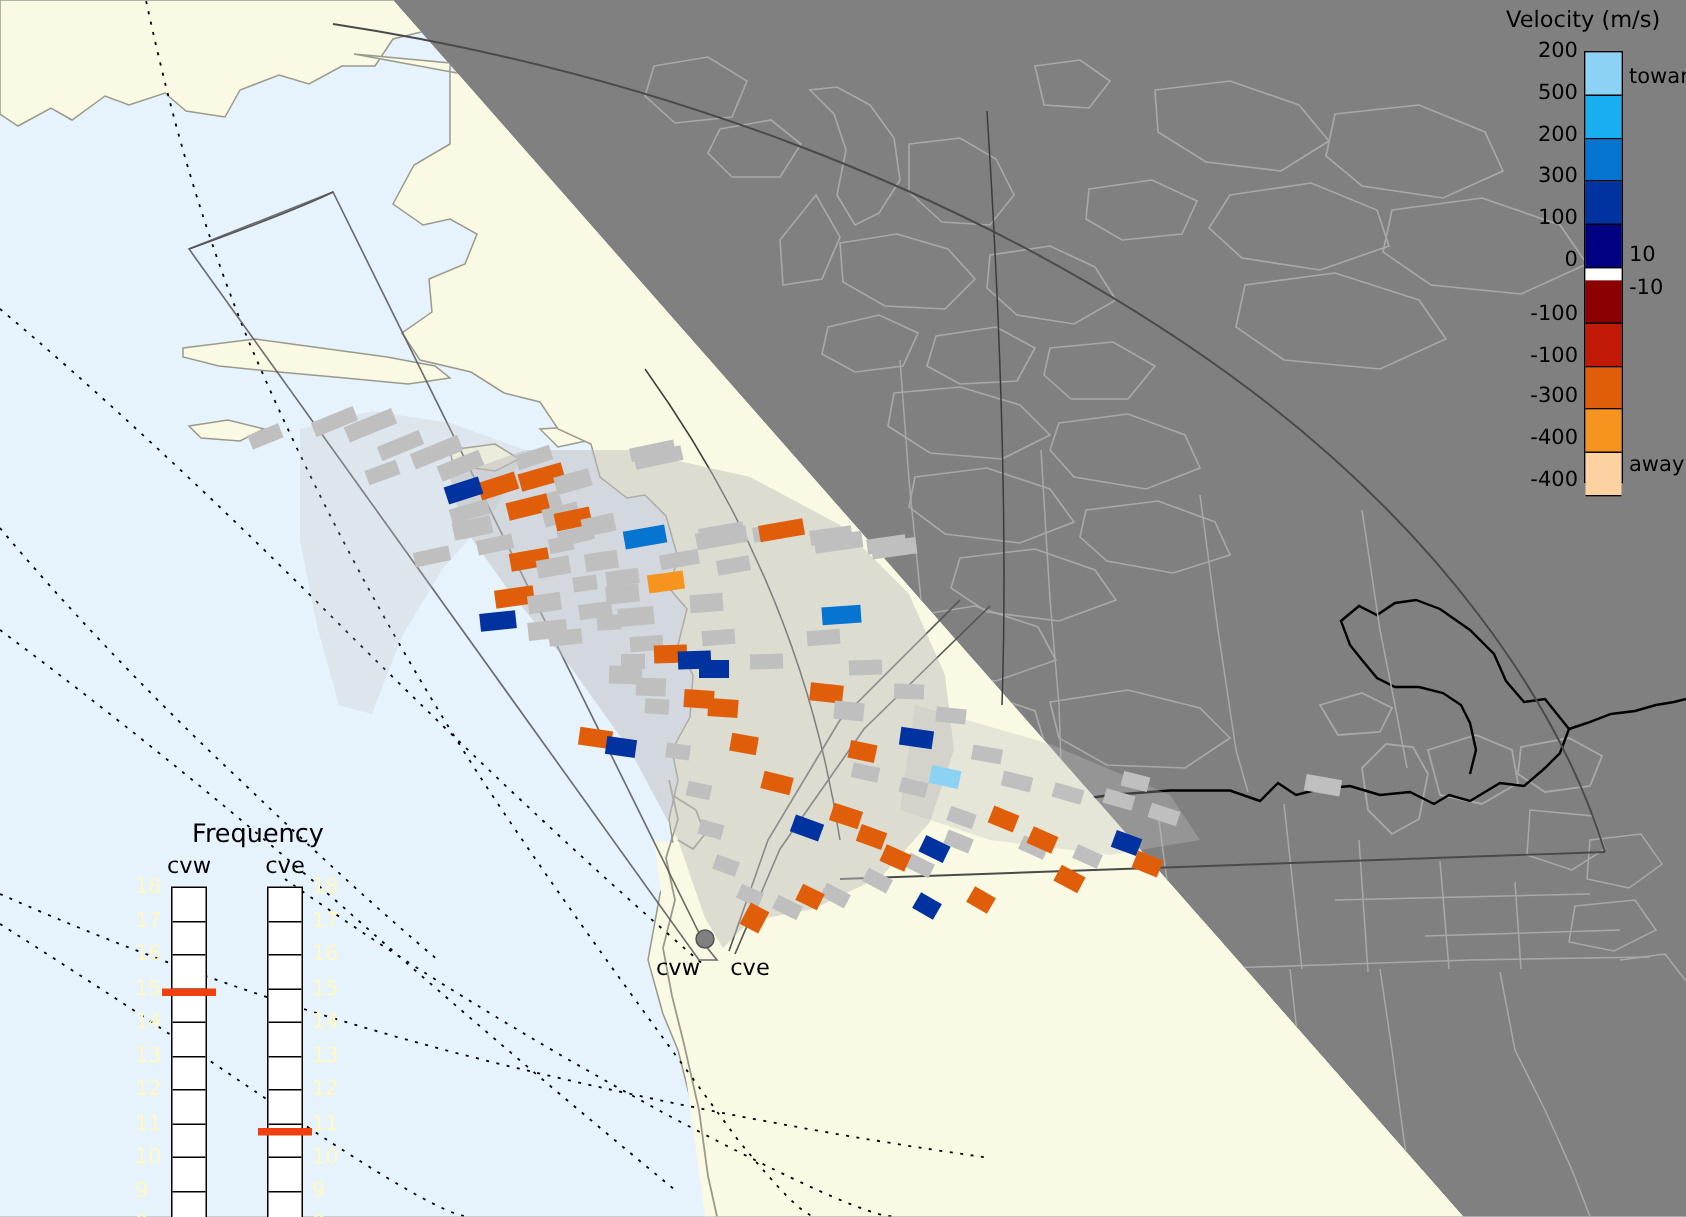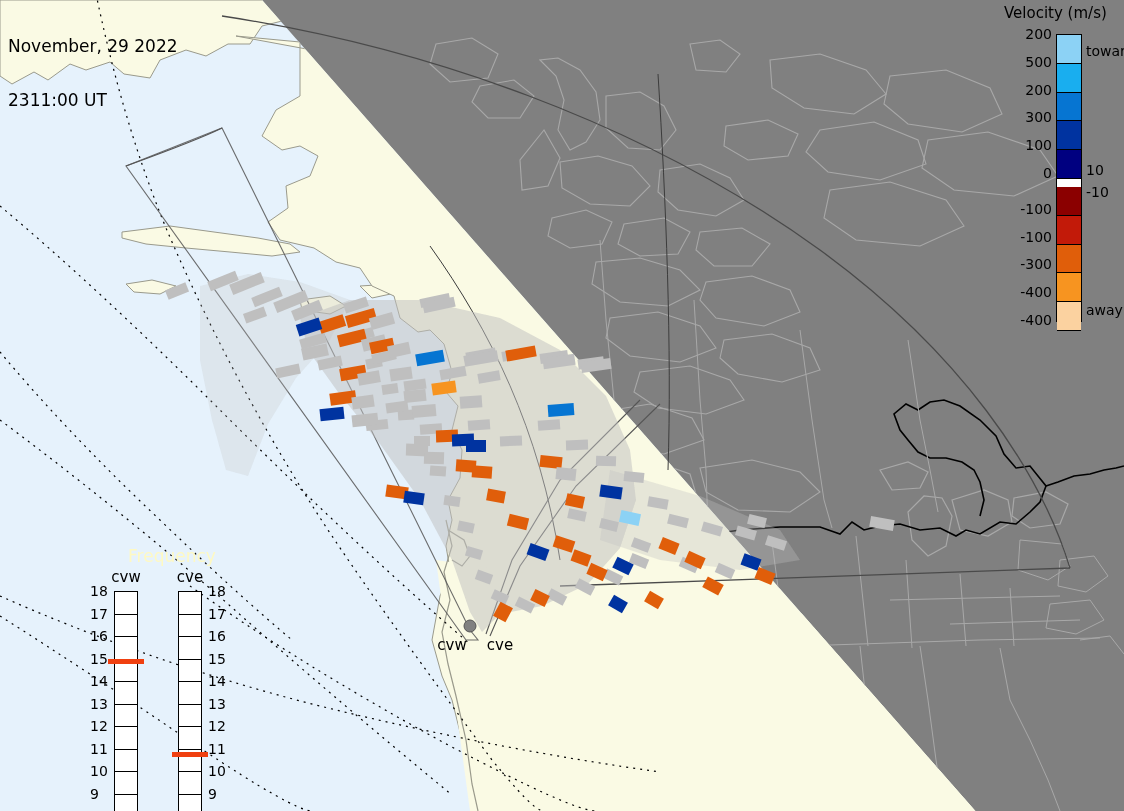--- a/index.html
+++ b/index.html
@@ -37,26 +37,26 @@
     transform:translateY(-50%);
   }
   .cbar-side{
     position:absolute;left:calc(100% + 6px);
     font-size:14px;color:#000;white-space:nowrap;
     transform:translateY(-50%);
   }
 
   
   #freq-wrap{position:absolute;left:92px;top:546px;width:160px;height:250px;}
-  #freq-title{position:absolute;left:0;top:0;width:160px;text-align:center;font-size:17px;color:#fef9c3;}
+  #freq-title{position:absolute;left:0;top:0;width:160px;text-align:center;font-size:17px;color:#000000;}
   .freq-col-name{position:absolute;top:22px;font-size:15px;color:#000;text-align:center;width:46px;}
   .freq-bar{position:absolute;top:45px;width:24px;height:225px;border:1px solid #000;box-sizing:border-box;background:#fff;}
   .freq-cell{width:100%;box-sizing:border-box;border-bottom:1px solid #000;}
   .freq-cell:last-child{border-bottom:none;}
-  .freq-tick{position:absolute;font-size:14px;color:#000000;transform:translateY(-50%);white-space:nowrap;}
+  .freq-tick{position:absolute;font-size:14px;color:#fef9c3;transform:translateY(-50%);white-space:nowrap;}
   .freq-marker{position:absolute;height:5px;background:#F04010;}
 </style>
 </head>
 <body>
 
 <div id="stage">
 
   <svg class="layer" id="mapsvg" viewBox="0 0 1124 811" width="1124" height="811">
 
     <defs>
@@ -351,24 +351,20 @@
         <rect x="496" y="604" width="14" height="16" fill="#E05E0A" transform="rotate(28 503 612)"></rect>
       </g>
   </svg>
 
   <svg class="layer" id="marksvg" viewBox="0 0 1124 811" width="1124" height="811">
     <circle cx="470" cy="626" r="6" fill="#808080" stroke="#555" stroke-width="1"></circle>
     <text x="452" y="650" font-size="15" fill="#000" text-anchor="middle">cvw</text>
     <text x="500" y="650" font-size="15" fill="#000" text-anchor="middle">cve</text>
   </svg>
 
-  <div id="datestamp">
-    <div>November, 29 2022</div>
-    <div>2311:00 UT</div>
-  </div>
 
   <div id="cbar-wrap">
     <div id="cbar-title">Velocity (m/s)</div>
     <div id="cbar-box">
         <div class="cbar-band" style="background: rgb(140, 210, 245); height: 27.8px; border-bottom: 1px solid rgb(0, 0, 0);"></div>
         <div class="cbar-band" style="background: rgb(25, 174, 239); height: 27.8px; border-bottom: 1px solid rgb(0, 0, 0);"></div>
         <div class="cbar-band" style="background: rgb(6, 117, 210); height: 27.8px; border-bottom: 1px solid rgb(0, 0, 0);"></div>
         <div class="cbar-band" style="background: rgb(0, 51, 160); height: 27.8px; border-bottom: 1px solid rgb(0, 0, 0);"></div>
         <div class="cbar-band" style="background: rgb(0, 0, 128); height: 27.8px; border-bottom: 1px solid rgb(0, 0, 0);"></div>
         <div class="cbar-band" style="background: rgb(255, 255, 255); height: 8px;"></div>

